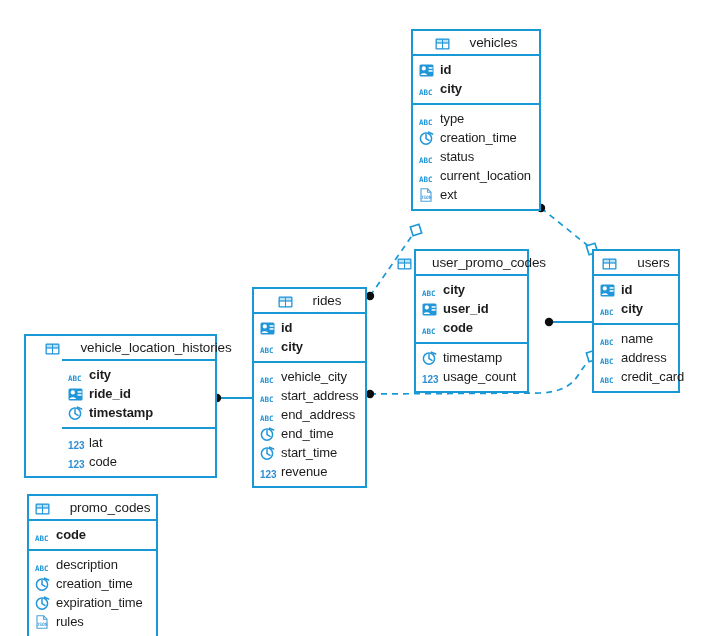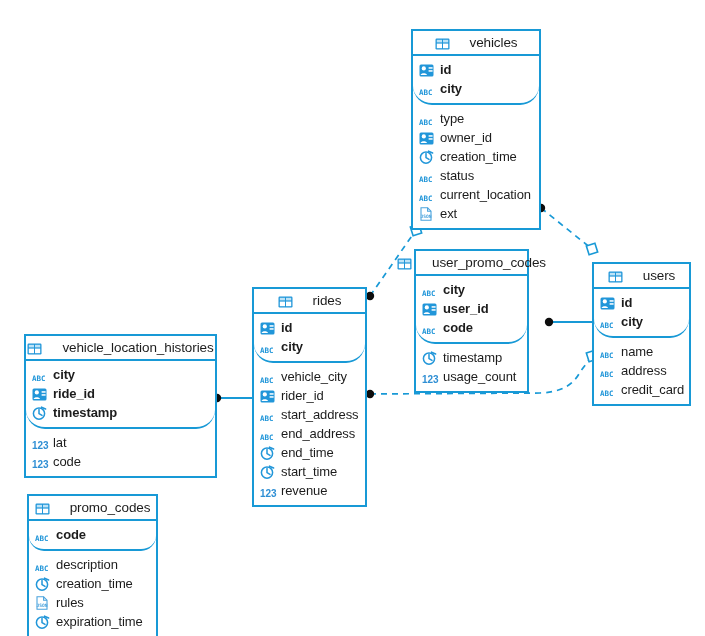--- a/index.html
+++ b/index.html
@@ -54,21 +54,20 @@
 
   .entity-title {
     font-size: 13.5px;
     color: #1c1c1c;
     white-space: nowrap;
     letter-spacing: -0.1px;
   }
 
   .field-group {
     padding: 4px 0 5px 0;
-    border-radius: 19px;
   }
 
   .field-group.keys {
     border-bottom: 2px solid #1899d6;
   }
 
   .field {
     display: flex;
     align-items: center;
     gap: 5px;
@@ -181,32 +180,20 @@
       </div>
       <div class="field-group">
         <div class="field">
           <span class="ficon">
             <span class="abc-glyph">ABC</span>
           </span>
           <span class="field-label">type</span>
         </div>
         <div class="field">
           <span class="ficon">
-            <svg width="15" height="13" viewBox="0 0 15 13">
-              <rect x="0.5" y="0.5" width="14" height="12" rx="1.5" fill="#2196d9"></rect>
-              <circle cx="4.8" cy="4.4" r="2.1" fill="#ffffff"></circle>
-              <path d="M1.6 11 C1.9 8.5 7.7 8.5 8.0 11 Z" fill="#ffffff"></path>
-              <rect x="9.6" y="3.2" width="4" height="1.5" fill="#ffffff"></rect>
-              <rect x="9.6" y="6.2" width="4" height="1.5" fill="#ffffff"></rect>
-            </svg>
-          </span>
-          <span class="field-label">owner_id</span>
-        </div>
-        <div class="field">
-          <span class="ficon">
             <svg width="15" height="14" viewBox="0 0 15 14">
               <circle cx="7" cy="7.6" r="5.6" fill="none" stroke="#2196d9" stroke-width="1.5"></circle>
               <path d="M7 3.6 L7 7.6 L10 9.4" fill="none" stroke="#2196d9" stroke-width="1.5" stroke-linecap="round"></path>
               <path d="M9.5 1.2 L13.6 3.0" stroke="#2196d9" stroke-width="1.6" stroke-linecap="round"></path>
             </svg>
           </span>
           <span class="field-label">creation_time</span>
         </div>
         <div class="field">
           <span class="ficon">
@@ -283,21 +270,21 @@
           <span class="field-label">timestamp</span>
         </div>
         <div class="field">
           <span class="ficon">
             <span class="num-glyph">123</span>
           </span>
           <span class="field-label">usage_count</span>
         </div>
       </div>
     </div>
-    <div class="entity" style="left: 592px; top: 249px; width: 99px; margin-top: 13px;">
+    <div class="entity" style="left: 592px; top: 249px; width: 88px;">
       <div class="entity-header">
         <span class="ficon" style="flex: 0 0 15px; width: 15px;">
           <svg width="15" height="12" viewBox="0 0 15 12">
             <rect x="0.5" y="0.5" width="14" height="11" rx="1.2" fill="#2196d9"></rect>
             <rect x="1.8" y="1.8" width="5.2" height="2.6" fill="#bde3f7"></rect>
             <rect x="8.0" y="1.8" width="5.2" height="2.6" fill="#bde3f7"></rect>
             <rect x="1.8" y="5.6" width="5.2" height="4.6" fill="#ffffff"></rect>
             <rect x="8.0" y="5.6" width="5.2" height="4.6" fill="#ffffff"></rect>
           </svg>
         </span>
@@ -379,32 +366,20 @@
       </div>
       <div class="field-group">
         <div class="field">
           <span class="ficon">
             <span class="abc-glyph">ABC</span>
           </span>
           <span class="field-label">vehicle_city</span>
         </div>
         <div class="field">
           <span class="ficon">
-            <svg width="15" height="13" viewBox="0 0 15 13">
-              <rect x="0.5" y="0.5" width="14" height="12" rx="1.5" fill="#2196d9"></rect>
-              <circle cx="4.8" cy="4.4" r="2.1" fill="#ffffff"></circle>
-              <path d="M1.6 11 C1.9 8.5 7.7 8.5 8.0 11 Z" fill="#ffffff"></path>
-              <rect x="9.6" y="3.2" width="4" height="1.5" fill="#ffffff"></rect>
-              <rect x="9.6" y="6.2" width="4" height="1.5" fill="#ffffff"></rect>
-            </svg>
-          </span>
-          <span class="field-label">rider_id</span>
-        </div>
-        <div class="field">
-          <span class="ficon">
             <span class="abc-glyph">ABC</span>
           </span>
           <span class="field-label">start_address</span>
         </div>
         <div class="field">
           <span class="ficon">
             <span class="abc-glyph">ABC</span>
           </span>
           <span class="field-label">end_address</span>
         </div>
@@ -429,21 +404,21 @@
           <span class="field-label">start_time</span>
         </div>
         <div class="field">
           <span class="ficon">
             <span class="num-glyph">123</span>
           </span>
           <span class="field-label">revenue</span>
         </div>
       </div>
     </div>
-    <div class="entity" style="left: 24px; top: 334px; width: 193px;">
+    <div class="entity" style="left: 24px; top: 334px; width: 193px; padding-left: 36px;">
       <div class="entity-header">
         <span class="ficon" style="flex: 0 0 15px; width: 15px;">
           <svg width="15" height="12" viewBox="0 0 15 12">
             <rect x="0.5" y="0.5" width="14" height="11" rx="1.2" fill="#2196d9"></rect>
             <rect x="1.8" y="1.8" width="5.2" height="2.6" fill="#bde3f7"></rect>
             <rect x="8.0" y="1.8" width="5.2" height="2.6" fill="#bde3f7"></rect>
             <rect x="1.8" y="5.6" width="5.2" height="4.6" fill="#ffffff"></rect>
             <rect x="8.0" y="5.6" width="5.2" height="4.6" fill="#ffffff"></rect>
           </svg>
         </span>
@@ -527,33 +502,33 @@
             <svg width="15" height="14" viewBox="0 0 15 14">
               <circle cx="7" cy="7.6" r="5.6" fill="none" stroke="#2196d9" stroke-width="1.5"></circle>
               <path d="M7 3.6 L7 7.6 L10 9.4" fill="none" stroke="#2196d9" stroke-width="1.5" stroke-linecap="round"></path>
               <path d="M9.5 1.2 L13.6 3.0" stroke="#2196d9" stroke-width="1.6" stroke-linecap="round"></path>
             </svg>
           </span>
           <span class="field-label">creation_time</span>
         </div>
         <div class="field">
           <span class="ficon">
+            <svg width="15" height="14" viewBox="0 0 15 14">
+              <circle cx="7" cy="7.6" r="5.6" fill="none" stroke="#2196d9" stroke-width="1.5"></circle>
+              <path d="M7 3.6 L7 7.6 L10 9.4" fill="none" stroke="#2196d9" stroke-width="1.5" stroke-linecap="round"></path>
+              <path d="M9.5 1.2 L13.6 3.0" stroke="#2196d9" stroke-width="1.6" stroke-linecap="round"></path>
+            </svg>
+          </span>
+          <span class="field-label">expiration_time</span>
+        </div>
+        <div class="field">
+          <span class="ficon">
             <svg width="14" height="14" viewBox="0 0 14 14">
               <path d="M2 0.8 L8.6 0.8 L12 4.2 L12 13.2 L2 13.2 Z" fill="#ffffff" stroke="#4aa3dd" stroke-width="1.1"></path>
               <path d="M8.6 0.8 L8.6 4.2 L12 4.2" fill="none" stroke="#4aa3dd" stroke-width="1.1"></path>
               <text x="7" y="11.3" text-anchor="middle" font-size="4.6" font-family="DejaVu Sans Mono, monospace" font-weight="bold" fill="#4aa3dd">JSON</text>
             </svg>
           </span>
           <span class="field-label">rules</span>
         </div>
-        <div class="field">
-          <span class="ficon">
-            <svg width="15" height="14" viewBox="0 0 15 14">
-              <circle cx="7" cy="7.6" r="5.6" fill="none" stroke="#2196d9" stroke-width="1.5"></circle>
-              <path d="M7 3.6 L7 7.6 L10 9.4" fill="none" stroke="#2196d9" stroke-width="1.5" stroke-linecap="round"></path>
-              <path d="M9.5 1.2 L13.6 3.0" stroke="#2196d9" stroke-width="1.6" stroke-linecap="round"></path>
-            </svg>
-          </span>
-          <span class="field-label">expiration_time</span>
-        </div>
       </div>
     </div>
   </div>
 
 </body></html>

